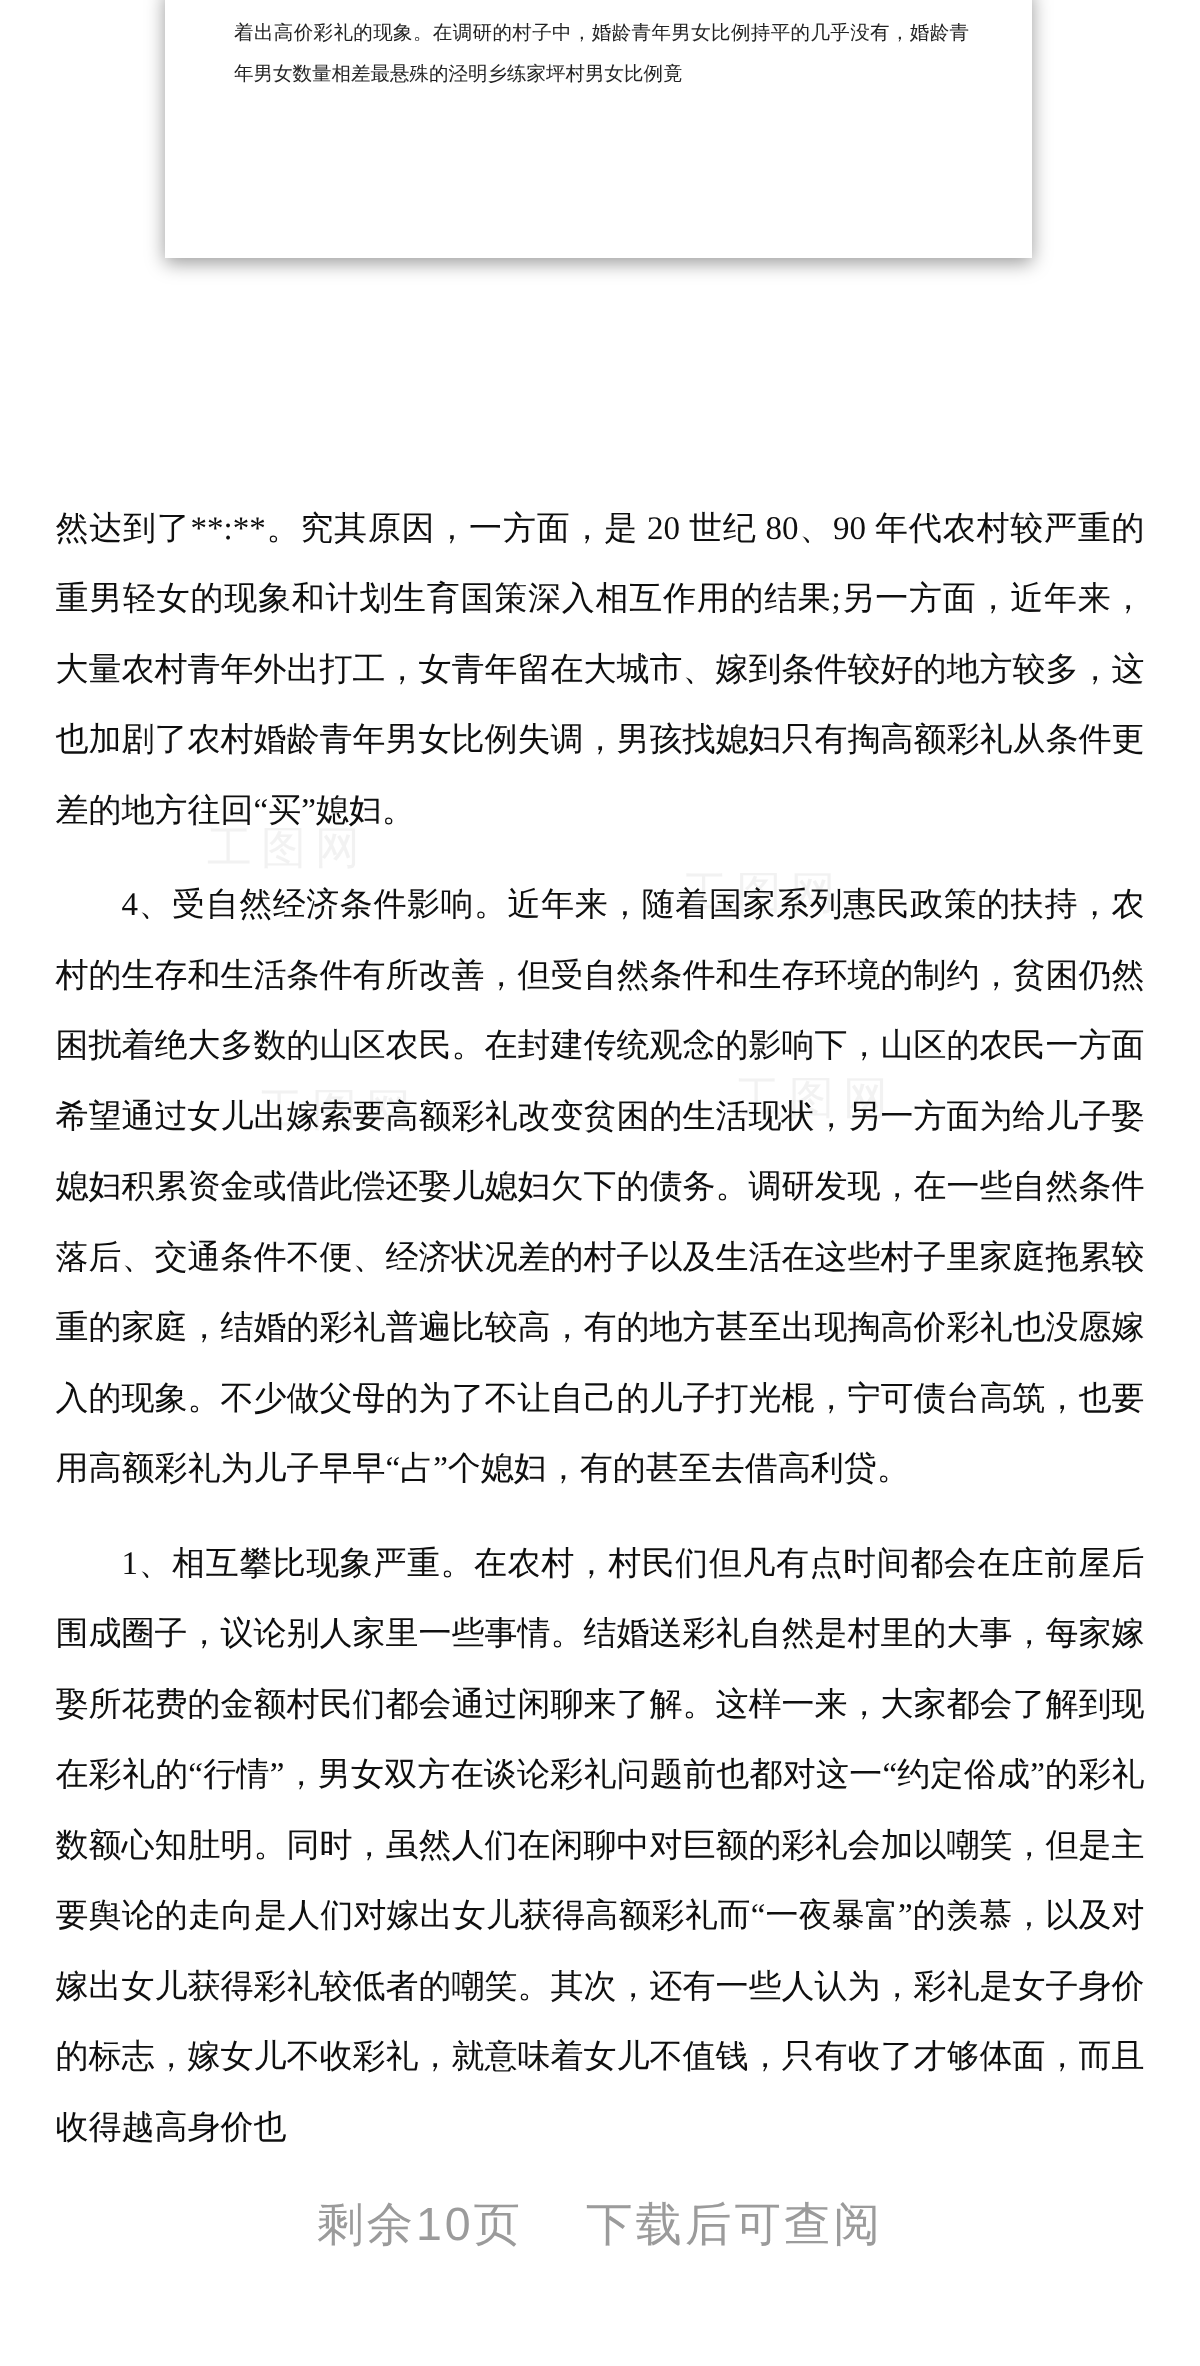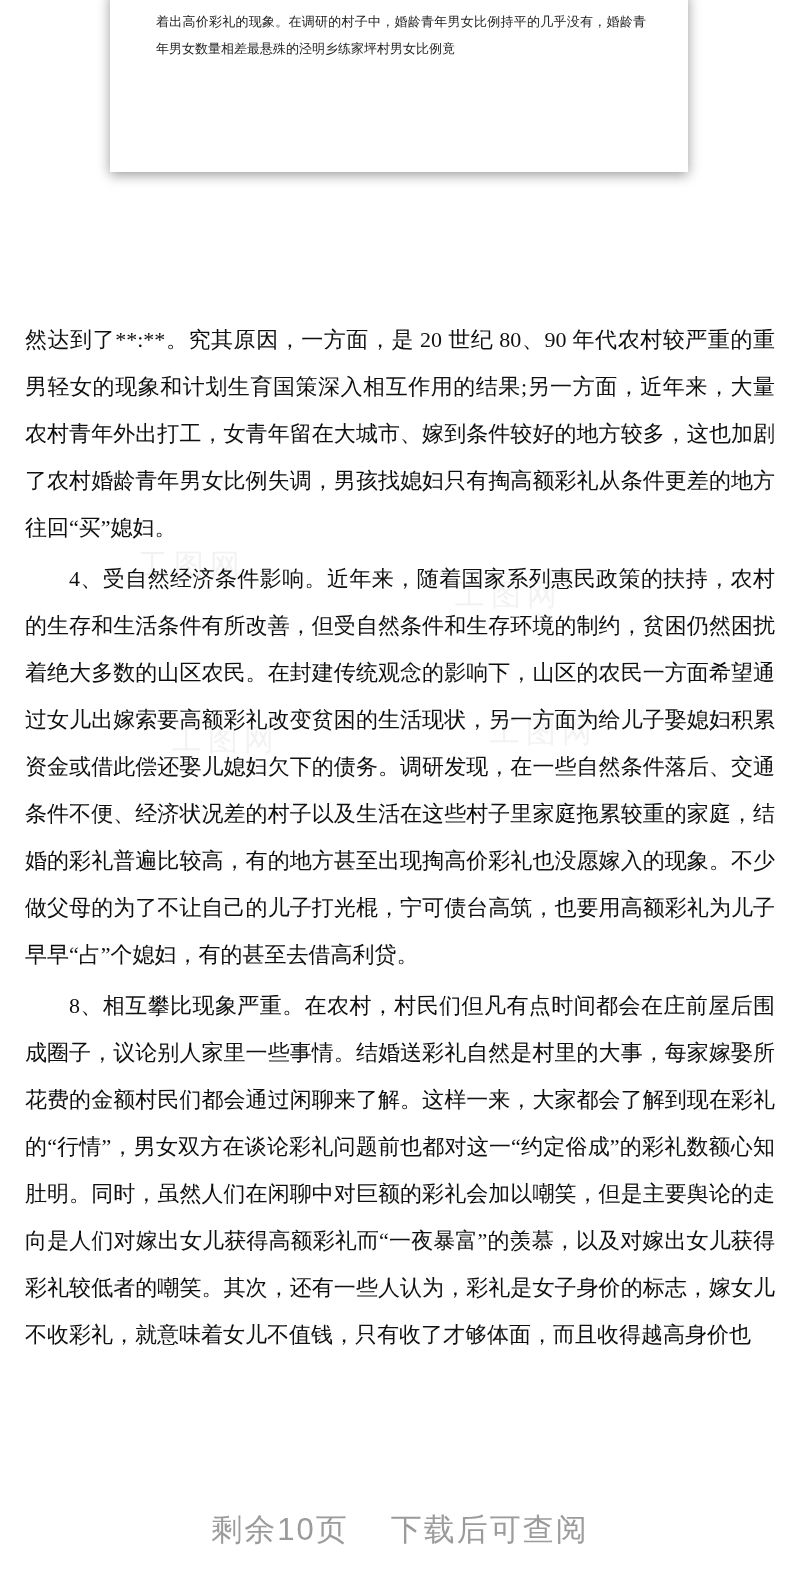--- a/index.html
+++ b/index.html
@@ -39,21 +39,21 @@
   .content {
     position: absolute;
     top: 312px;
     left: 21px;
     width: 758px;
     font-size: 22px;
     line-height: 47px;
     text-align: justify;
     color: #0f0f0f;
   }
-  .para { margin: 4px; }
+  .para { margin: 16px; }
   .para.indent { text-indent: 2em; }
 
   
   .watermark {
     position: absolute;
     font-family: "Liberation Sans", "DejaVu Sans", sans-serif;
     font-size: 30px;
     letter-spacing: 6px;
     color: #8a8a8a;
     opacity: 0.10;
@@ -65,37 +65,36 @@
   .footer {
     position: absolute;
     top: 1462px;
     left: 0;
     width: 100%;
     text-align: center;
     font-family: "Liberation Sans", "DejaVu Sans", sans-serif;
     font-size: 31px;
     color: #9b9b9b;
     letter-spacing: 2px;
-    margin-top: 47px;
   }
   .footer .gap { display: inline-block; width: 42px; }
 </style>
 </head>
 <body>
 
 <div class="preview-card">
   <p class="preview-text">着出高价彩礼的现象。在调研的村子中，婚龄青年男女比例持平的几乎没有，婚龄青年男女数量相差最悬殊的泾明乡练家坪村男女比例竟</p>
 </div>
 
 <span class="watermark" style="left:138px; top:545px;">工图网</span>
 <span class="watermark" style="left:455px; top:575px;">工图网</span>
 <span class="watermark" style="left:172px; top:720px;">工图网</span>
 <span class="watermark" style="left:490px; top:712px;">工图网</span>
 
 <div class="content">
   <p class="para">然达到了**:**。究其原因，一方面，是 20 世纪 80、90 年代农村较严重的重男轻女的现象和计划生育国策深入相互作用的结果;另一方面，近年来，大量农村青年外出打工，女青年留在大城市、嫁到条件较好的地方较多，这也加剧了农村婚龄青年男女比例失调，男孩找媳妇只有掏高额彩礼从条件更差的地方往回“买”媳妇。</p>
   <p class="para indent">4、受自然经济条件影响。近年来，随着国家系列惠民政策的扶持，农村的生存和生活条件有所改善，但受自然条件和生存环境的制约，贫困仍然困扰着绝大多数的山区农民。在封建传统观念的影响下，山区的农民一方面希望通过女儿出嫁索要高额彩礼改变贫困的生活现状，另一方面为给儿子娶媳妇积累资金或借此偿还娶儿媳妇欠下的债务。调研发现，在一些自然条件落后、交通条件不便、经济状况差的村子以及生活在这些村子里家庭拖累较重的家庭，结婚的彩礼普遍比较高，有的地方甚至出现掏高价彩礼也没愿嫁入的现象。不少做父母的为了不让自己的儿子打光棍，宁可债台高筑，也要用高额彩礼为儿子早早“占”个媳妇，有的甚至去借高利贷。</p>
-  <p class="para indent">8、相互攀比现象严重。在农村，村民们但凡有点时间都会在庄前屋后围成圈子，议论别人家里一些事情。结婚送彩礼自然是村里的大事，每家嫁娶所花费的金额村民们都会通过闲聊来了解。这样一来，大家都会了解到现在彩礼的“行情”，男女双方在谈论彩礼问题前也都对这一“约定俗成”的彩礼数额心知肚明。同时，虽然人们在闲聊中对巨额的彩礼会加以嘲笑，但是主要舆论的走向是人们对嫁出女儿获得高额彩礼而“一夜暴富”的羡慕，以及对嫁出女儿获得彩礼较低者的嘲笑。其次，还有一些人认为，彩礼是女子身价的标志，嫁女儿不收彩礼，就意味着女儿不值钱，只有收了才够体面，而且收得越高身价也</p>
+  <p class="para indent">1、相互攀比现象严重。在农村，村民们但凡有点时间都会在庄前屋后围成圈子，议论别人家里一些事情。结婚送彩礼自然是村里的大事，每家嫁娶所花费的金额村民们都会通过闲聊来了解。这样一来，大家都会了解到现在彩礼的“行情”，男女双方在谈论彩礼问题前也都对这一“约定俗成”的彩礼数额心知肚明。同时，虽然人们在闲聊中对巨额的彩礼会加以嘲笑，但是主要舆论的走向是人们对嫁出女儿获得高额彩礼而“一夜暴富”的羡慕，以及对嫁出女儿获得彩礼较低者的嘲笑。其次，还有一些人认为，彩礼是女子身价的标志，嫁女儿不收彩礼，就意味着女儿不值钱，只有收了才够体面，而且收得越高身价也</p>
 </div>
 
 <div class="footer">
   <span>剩余10页</span><span class="gap"></span><span>下载后可查阅</span>
 </div>
 
 </body></html>

